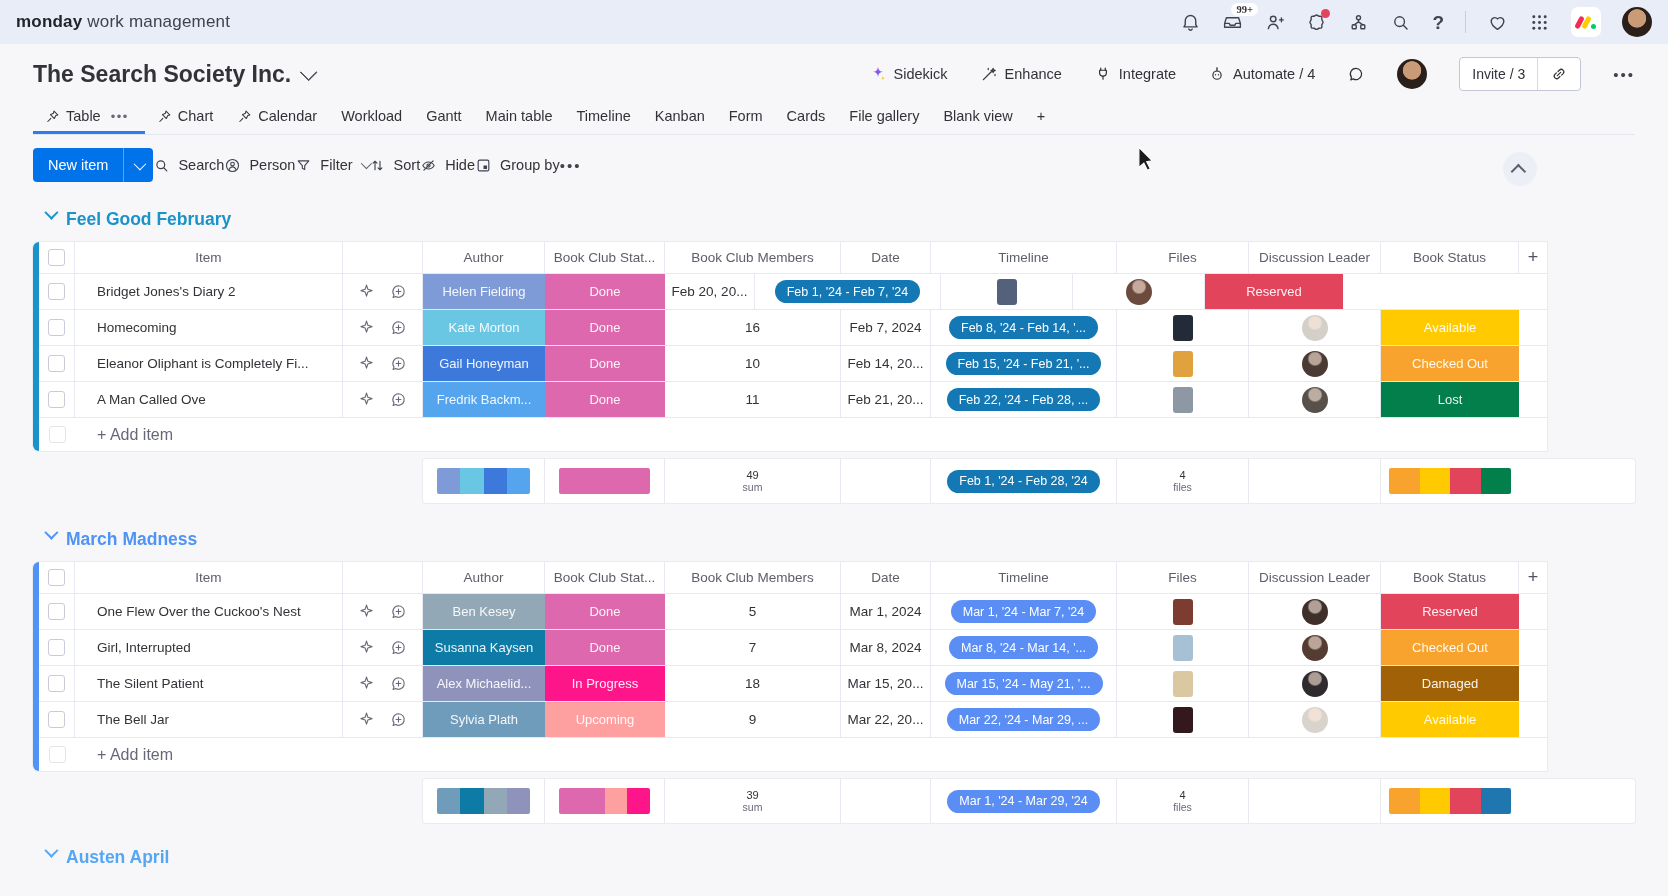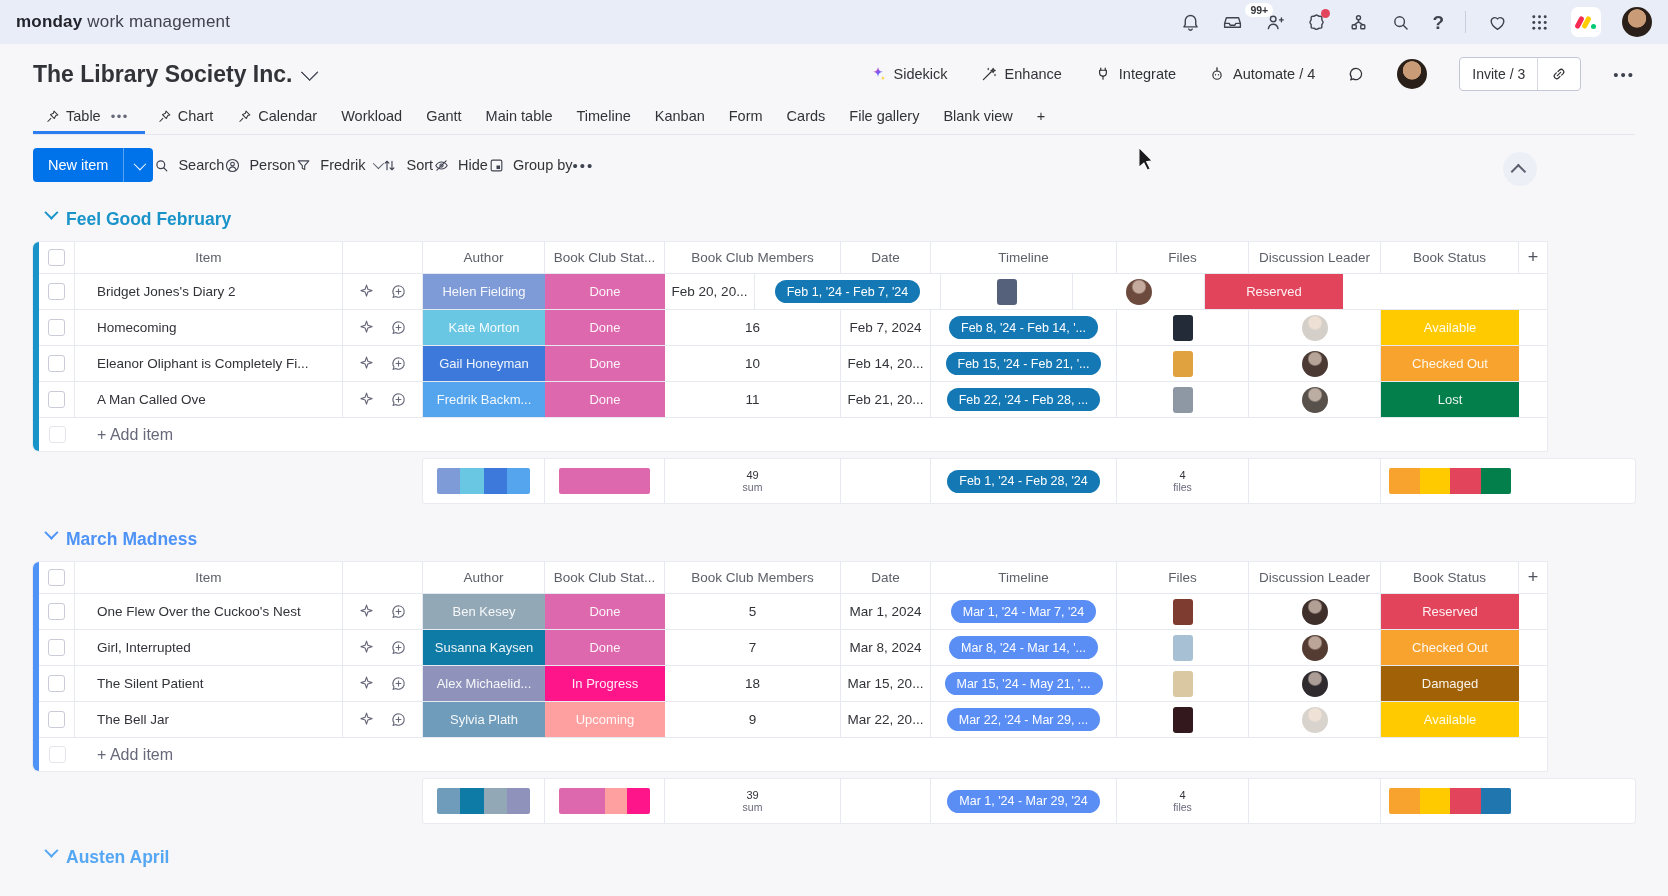--- a/index.html
+++ b/index.html
@@ -6,22 +6,22 @@
   .screen{width:1668px;height:896px;position:relative;overflow:hidden;background:#f7f7f9;
           font-family:"Liberation Sans",sans-serif;color:#323338;}
   
   .topbar{height:44px;background:#e9edf8;display:flex;align-items:center;justify-content:space-between;
           padding:0 16px;box-sizing:border-box;}
   .logo{font-size:17px;color:#40434f;letter-spacing:.2px;}
   .logo b{font-weight:700;color:#23242b;}
   .tb-icons{display:flex;align-items:center;gap:21px;}
   .tbtn{position:relative;display:flex;align-items:center;justify-content:center;cursor:pointer;}
   .svg20{width:21px;height:21px;display:block;}
-  .badge{position:absolute;top:-9px;left:23px;background:#fff;border-radius:9px;font-size:10.5px;
-         padding:1px 5px;color:#323338;font-weight:700;box-shadow:0 0 0 1px #e9edf8;}
+  .badge{position:absolute;top:-9px;left:9px;background:#fff;border-radius:9px;font-size:10.5px;
+         padding:1px 5px;color:#323338;font-weight:700;box-shadow:0 0 0 1px #e9edf8;font-family:Liberation Serif, serif;}
   .reddot{position:absolute;top:-3px;right:-3px;width:9px;height:9px;border-radius:50%;background:#e2445c;}
   .qmark{font-size:19px;font-weight:600;color:#3f4350;line-height:1;}
   .tb-divider{width:1px;height:22px;background:#c9cede;}
   .mtile{width:30px;height:30px;background:#fff;border-radius:7px;display:flex;align-items:center;
          justify-content:center;gap:2px;}
   .m1,.m2{width:5px;height:13px;border-radius:3px;transform:rotate(28deg);}
   .m1{background:#f62b54;}.m2{background:#ffcc00;}
   .m3{width:5px;height:5px;border-radius:50%;background:#00ca72;margin-top:8px;}
   .avatar-img{width:30px;height:30px;border-radius:50%;
         background:radial-gradient(circle at 50% 38%,#c99b76 0 37%,#2a2019 40%);}
@@ -196,21 +196,21 @@
         <span class="m3"></span>
       </div>
       <div class="avatar-img"></div>
     </div>
   </div>
 
   <div class="content">
 
     <div class="board-head">
       <div class="board-title">
-        <span>The Library Society Inc.</span>
+        <span>The Search Society Inc.</span>
         <span class="chev"></span>
       </div>
       <div class="head-actions">
         <div class="haction">
           <svg class="svg18" viewBox="0 0 24 24">
               <defs>
                 <linearGradient id="sg" x1="0" y1="0" x2="1" y2="1">
                   <stop offset="0" stop-color="#ff3d8b"></stop>
                   <stop offset=".55" stop-color="#7a5bf5"></stop>
                   <stop offset="1" stop-color="#2ba3f7"></stop>
@@ -361,21 +361,21 @@
               <circle cx="12" cy="10" r="2.6"></circle>
               <path d="M7.3 17.5c.9-2.4 2.6-3.6 4.7-3.6s3.8 1.2 4.7 3.6" stroke-linecap="round"></path>
             </g>
           </svg>
         <span>Person</span>
       </div>
       <div class="tool">
         <svg class="svg17" viewBox="0 0 24 24">
             <path d="M4.5 5.5h15l-5.8 6.8v5.2l-3.4-1.7v-3.5z" fill="none" stroke="#3f4350" stroke-width="1.6" stroke-linejoin="round"></path>
           </svg>
-        <span>Fredrik</span>
+        <span>Filter</span>
         <span class="gchev"></span>
       </div>
       <div class="tool">
         <svg class="svg17" viewBox="0 0 24 24">
             <g fill="none" stroke="#3f4350" stroke-width="1.6" stroke-linecap="round" stroke-linejoin="round">
               <path d="M8.5 18V6M8.5 6L5.8 8.7M8.5 6l2.7 2.7"></path>
               <path d="M15.5 6v12M15.5 18l-2.7-2.7M15.5 18l2.7-2.7"></path>
             </g>
           </svg>
         <span>Sort</span>

